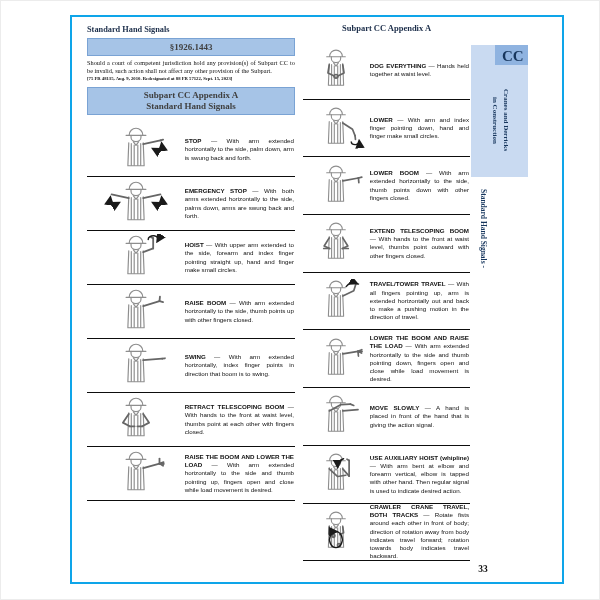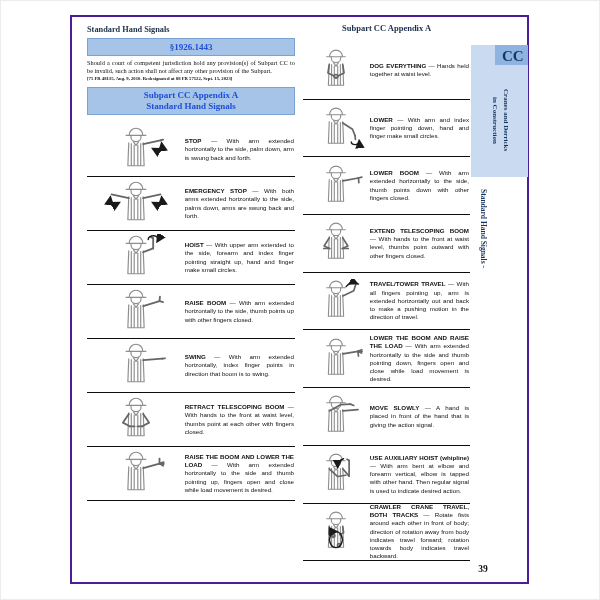--- a/index.html
+++ b/index.html
@@ -1,25 +1,25 @@
 <!DOCTYPE html>
 <html><head>
 <meta charset="utf-8">
 <style>
   html,body{margin:0;padding:0;}
   body{width:600px;height:600px;background:#ffffff;position:relative;overflow:hidden;
        font-family:"Liberation Sans",sans-serif;}
   .outer-frame{position:absolute;inset:0;border:1px solid #ececec;pointer-events:none;}
-  .page{position:absolute;left:70px;top:15px;width:459px;height:569px;box-sizing:border-box;
-        border:2px solid #4c1d95;background:#fff;text-decoration:underline;}
+  .page{position:absolute;left:70px;top:15px;width:494px;height:569px;box-sizing:border-box;
+        border:2px solid #0ea5e9;background:#fff;text-decoration:underline;}
   
   .col-left{position:absolute;left:15px;top:8px;width:208px;}
   .lh{font-family:"Liberation Serif",serif;font-weight:bold;font-size:8.3px;color:#1c2e4a;margin:0 0 4px 0;}
   .bluebox{background:#a6c4e7;border:1px solid #7aa3d4;text-align:center;padding:2.5px 2px;
-           color:#1d4ed8;font-family:"Liberation Serif",serif;font-weight:bold;line-height:1.18;}
+           color:#404040;font-family:"Liberation Serif",serif;font-weight:bold;line-height:1.18;}
   .bluebox .bl{font-size:9px;}
   .sev{font-family:"Liberation Serif",serif;font-size:6.3px;line-height:1.3;text-align:justify;
        color:#111;margin:3px 0 0 0;}
   .cite{font-family:"Liberation Serif",serif;font-weight:bold;font-size:4.7px;line-height:1.25;
         color:#111;margin:1px 0 0 0;}
   .box2{margin-top:5px;}
   
   .rows-left{margin-top:8px;}
   .rows-right{margin-top:0;}
   .sig-row{display:flex;align-items:center;border-bottom:1.6px solid #0d0d0d;box-sizing:border-box;}
@@ -546,14 +546,14 @@
       <div class="tabbody">
         <div class="vert">
           <span>Cranes and Derricks</span>
           <span>in Construction</span>
         </div>
       </div>
     </div>
     <div class="vlabel">Standard Hand Signals -</div>
   </div>
 
-  <div class="pagenum">39</div>
+  <div class="pagenum">33</div>
 </div>
 
 </body></html>

